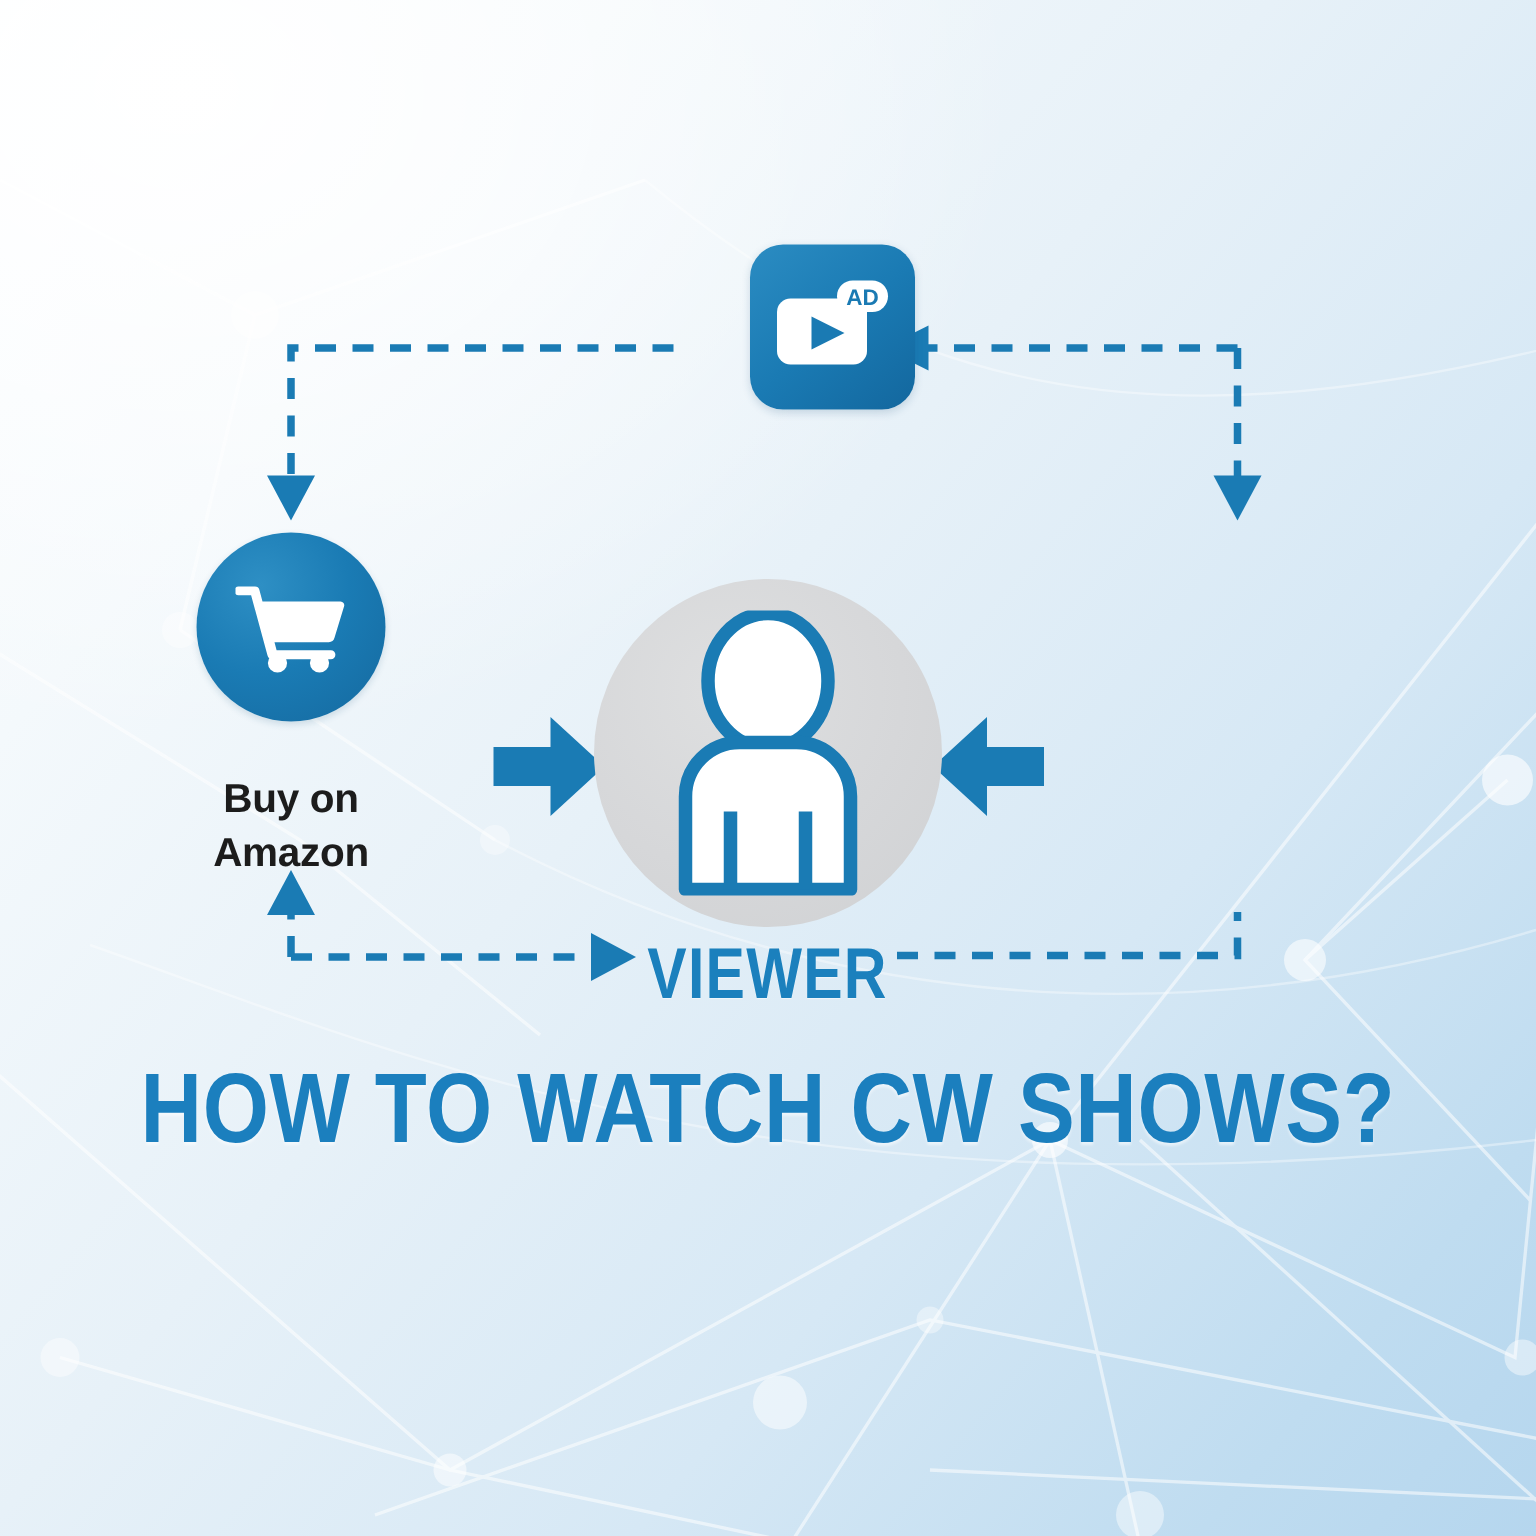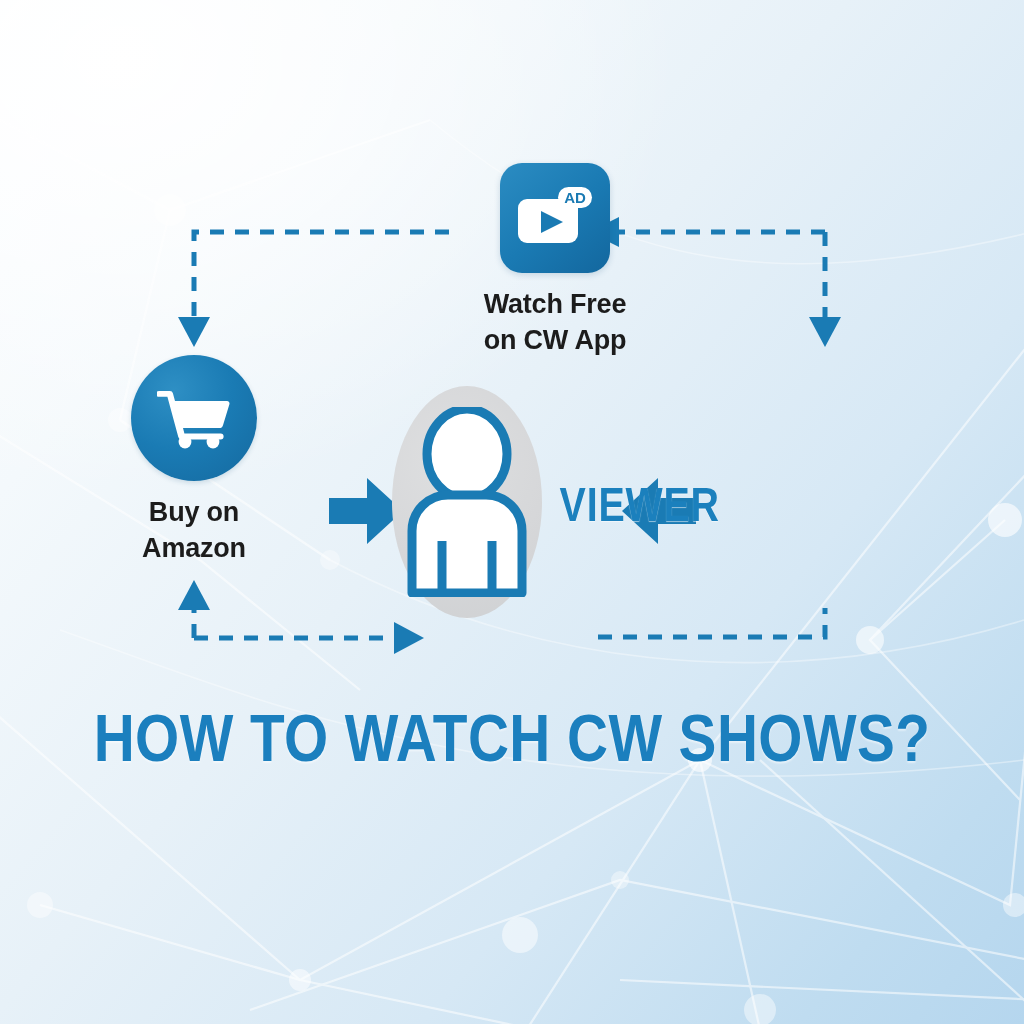--- a/index.html
+++ b/index.html
@@ -36,20 +36,21 @@
     height: 1024px;
     pointer-events: none;
   }
 
   
   .node {
     position: absolute;
     display: flex;
     flex-direction: column;
     align-items: center;
+    gap: 20px;
   }
 
   .circle-badge {
     width: 126px;
     height: 126px;
     border-radius: 50%;
     background: radial-gradient(circle at 34% 28%, #2e8fc4 0%, #1a7bb4 48%, #15699f 100%);
     display: flex;
     align-items: center;
     justify-content: center;
@@ -84,21 +85,21 @@
   #node-amazon  { left: 94px;  top: 355px; width: 200px; }
   #node-sub     { left: 724px; top: 355px; width: 200px; }
 
   
   #viewer-group {
     position: absolute;
     left: 392px;
     top: 386px;
     width: 240px;
     display: flex;
-    flex-direction: row;
+    flex-direction: column;
     align-items: center;
   }
   .viewer-disc {
     width: 232px;
     height: 232px;
     border-radius: 50%;
     background: radial-gradient(circle at 38% 32%, #dedfe0 0%, #d6d7d9 55%, #cfd1d3 100%);
     display: flex;
     align-items: center;
     justify-content: center;
@@ -209,22 +210,20 @@
 
   <div class="node" id="node-ad">
     <div class="sq-badge">
       <svg width="78" height="64" viewBox="0 0 78 64" xmlns="http://www.w3.org/2000/svg">
         <rect x="2" y="13" width="60" height="44" rx="9" fill="#ffffff"></rect>
         <polygon points="25,25 25,47 47,36" fill="#1a7ab3"></polygon>
         <rect x="42" y="1" width="34" height="21" rx="10.5" fill="#ffffff"></rect>
         <text x="59" y="17" font-family="Liberation Sans, sans-serif" font-size="15" font-weight="bold" fill="#1a7ab3" text-anchor="middle">AD</text>
       </svg>
     </div>
-    <div class="node-label">Watch Free
-on CW App</div>
   </div>
 
   <div class="node" id="node-amazon">
     <div class="circle-badge">
       <svg width="74" height="64" viewBox="0 0 74 64" xmlns="http://www.w3.org/2000/svg">
         <path d="M2 5 h11 a3 3 0 0 1 2.9 2.2 L18 15 h52 a2.5 2.5 0 0 1 2.4 3.2 l-6.4 21
                  a4 4 0 0 1 -3.8 2.9 H26 l1.4 5.4 h36.2 a3 3 0 0 1 0 6 H24.6
                  a3.4 3.4 0 0 1 -3.3 -2.6 L10.4 10.8 H2 a2.9 2.9 0 0 1 0 -5.8 z" fill="#ffffff"></path>
         <circle cx="28" cy="56" r="6.4" fill="#ffffff"></circle>
         <circle cx="56" cy="56" r="6.4" fill="#ffffff"></circle>

